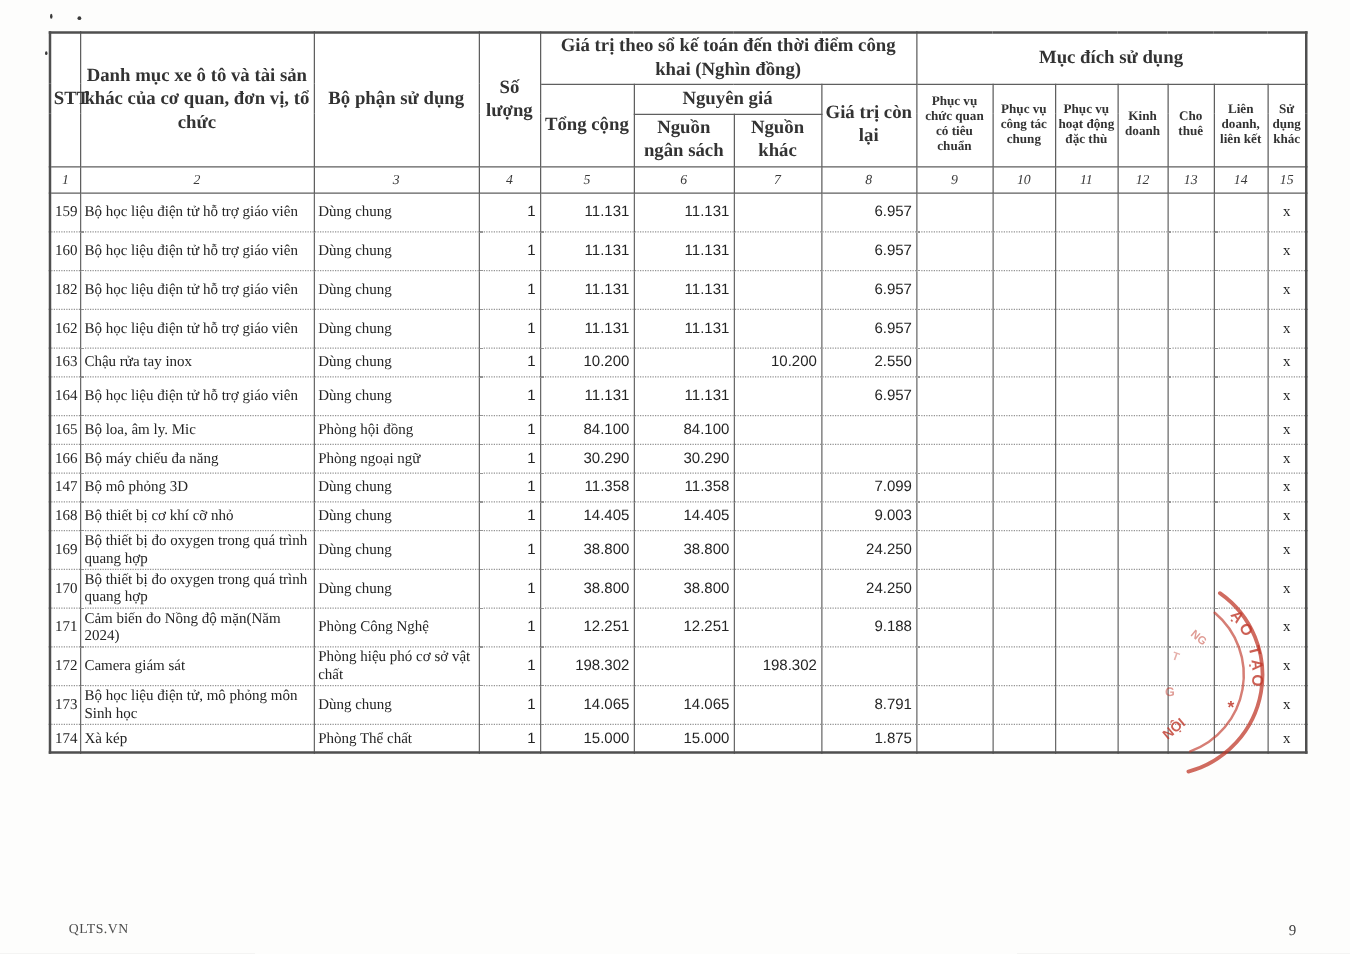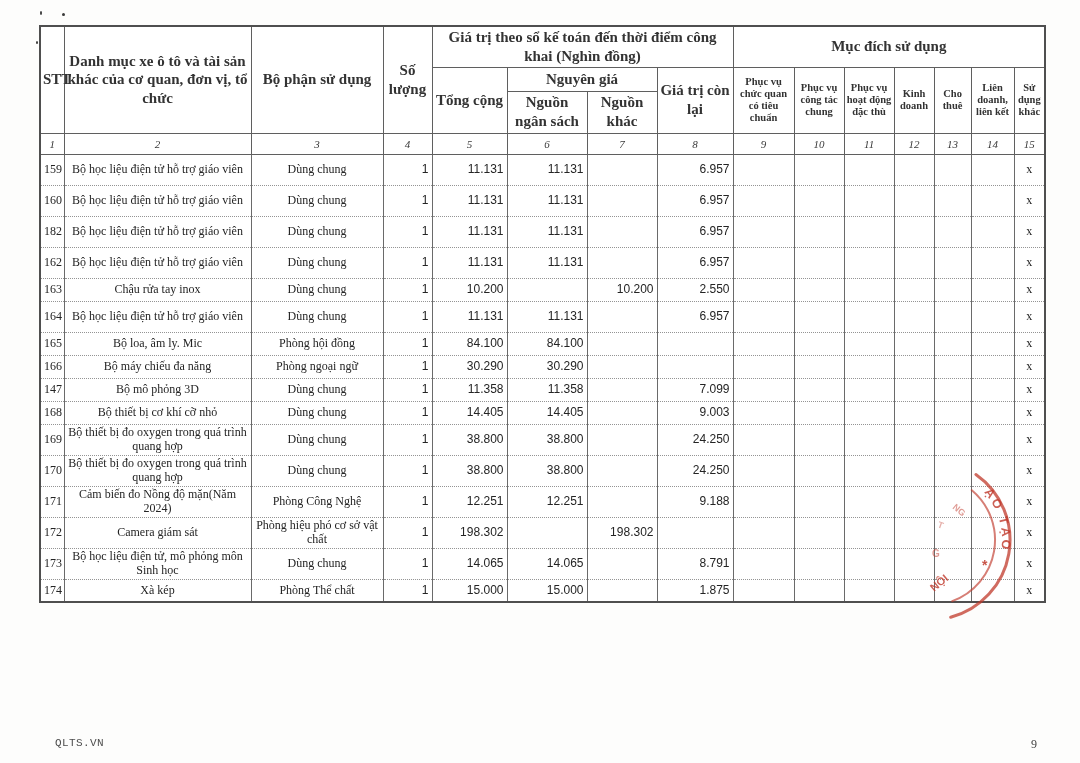--- a/index.html
+++ b/index.html
@@ -25,39 +25,39 @@
   }
   .asset-table tbody td{
     border-left:1px solid #6a6a6a;border-right:1px solid #6a6a6a;
     border-top:1px dotted #949494;border-bottom:1px dotted #949494;
     vertical-align:middle;padding:1px 3px;font-size:12px;line-height:1.12;
     color:#242424;overflow:hidden;
   }
   .asset-table tr.tall{height:31px;margin-top:42px;}
   .asset-table tr.short{height:23px;}
   .a-c{text-align:center;}
-  .a-l{text-align:center;}
+  .a-l{text-align:left;}
   .a-r{text-align:right;}
   .num{font-family:"Liberation Sans",sans-serif;font-size:10.5px;color:#1f1f1f;}
   td.stt{font-size:11.5px;}
   tr.hr1{height:34px;} tr.hr2{height:24px;} tr.hr3{height:42px;}
   
   .speck{position:absolute;background:#3a3a3a;border-radius:50%;}
   .speck.s1{left:62px;top:13px;width:3px;height:3px;}
   .speck.s2{left:40px;top:11px;width:2px;height:4px;}
   .speck.s3{left:36px;top:41px;width:2px;height:3px;}
   .bleed{position:absolute;background:rgba(100,100,120,0.11);filter:blur(3px);pointer-events:none;}
   .bleed.b1{left:258px;top:168px;width:130px;height:15px;transform:rotate(-6deg);}
   .bleed.b2{left:276px;top:200px;width:150px;height:17px;transform:rotate(-9deg);}
   
   .stamp{position:absolute;left:830px;top:448px;pointer-events:none;}
   .stamp text{font-family:"Liberation Sans",sans-serif;font-weight:bold;}
   
   .footer-brand{
-    position:absolute;left:55px;top:737px;font-family:Liberation Mono, monospace;
+    position:absolute;left:55px;top:737px;font-family:Liberation Serif, serif;
     font-size:11px;letter-spacing:0.4px;color:#4d4d4d;
   }
   .page-number{position:absolute;left:1031px;top:737px;font-size:12px;color:#3f3f3f;}
 </style>
 </head>
 <body>
 
 <div class="page">
 
   <span class="speck s1"></span>

